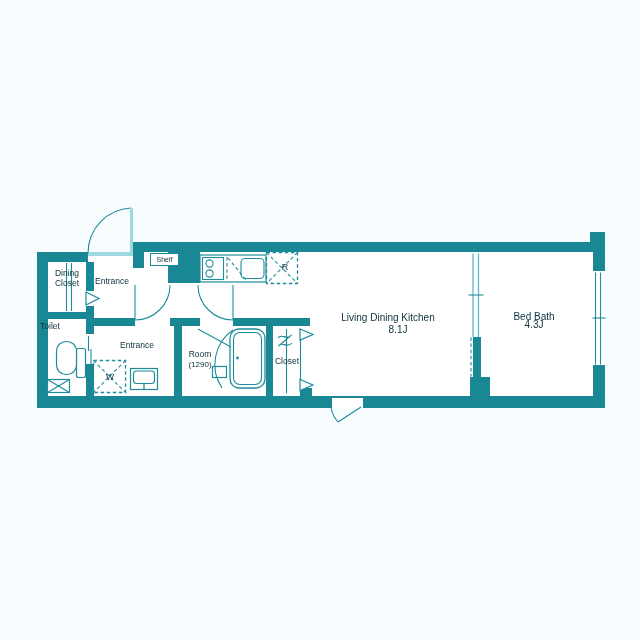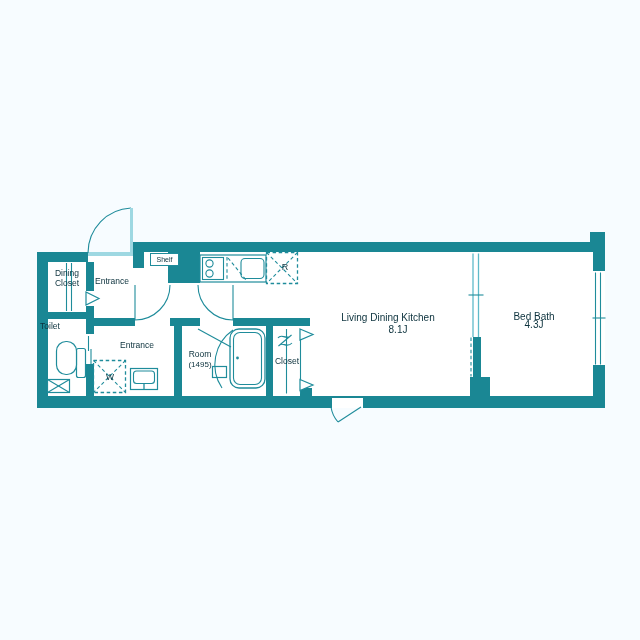--- a/index.html
+++ b/index.html
@@ -135,21 +135,21 @@
     <span>Shelf</span>
   </div>
 
   <div class="label" style="left:67px;top:273px">Dining</div>
   <div class="label" style="left:67px;top:283px">Closet</div>
   <div class="label" style="left:112px;top:281px">Entrance</div>
   <div class="label" style="left:50px;top:326px">Toilet</div>
   <div class="label" style="left:137px;top:345px">Entrance</div>
   <div class="label" style="left:110px;top:377px">W</div>
   <div class="label" style="left:200px;top:354px">Room</div>
-  <div class="label sm" style="left:200px;top:365px">(1495)</div>
+  <div class="label sm" style="left:200px;top:365px">(1290)</div>
   <div class="label" style="left:287px;top:361px">Closet</div>
   <div class="label" style="left:285px;top:268px;font-size:9px">R</div>
   <div class="label lg" style="left:388px;top:318px">Living Dining Kitchen</div>
   <div class="label lg" style="left:398px;top:330px">8.1J</div>
   <div class="label lg" style="left:534px;top:317px">Bed Bath</div>
   <div class="label lg" style="left:534px;top:325px">4.3J</div>
 
 </div>
 
 </body></html>

